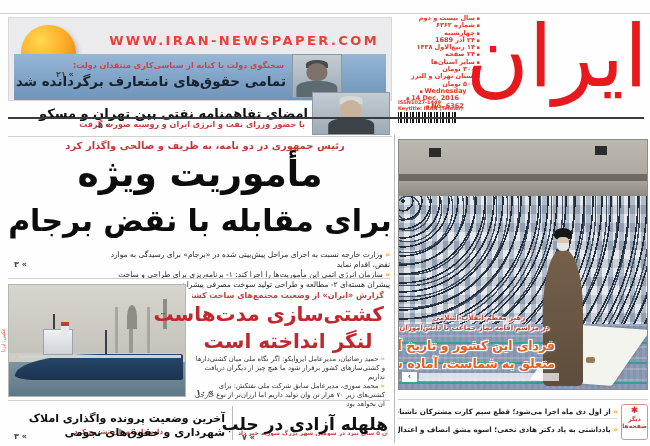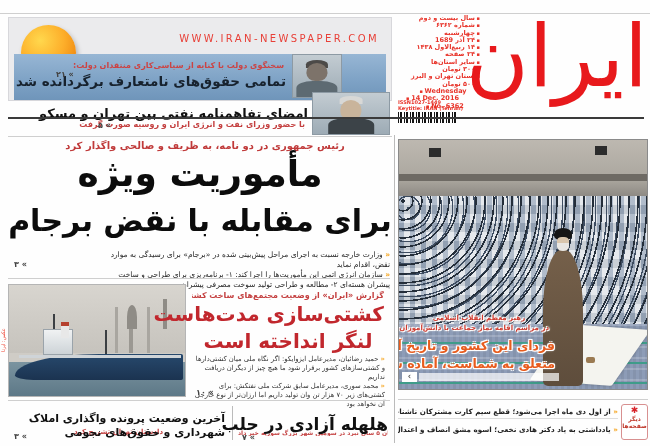--- a/index.html
+++ b/index.html
@@ -9,21 +9,21 @@
     background:#fefefe; overflow:hidden;
     font-family:"DejaVu Sans", sans-serif;
   }
   .abs { position:absolute; }
   .rtl { direction:rtl; }
   .hairline { background:#cfcfcf; height:1px; }
 
   
   .top-panel { left:8px; top:17px; width:384px; height:84px;
     background:#ebebed; border:1px solid #d7d7db; }
-  .site-url { top:15px; right:12px; color:#e84038; font-size:10px; font-weight:normal;
+  .site-url { top:15px; right:12px; color:#e84038; font-size:13px; font-weight:bold;
     letter-spacing:2.4px; }
   .blue-banner { left:5px; right:5px; top:36px; height:46px;
     background:linear-gradient(180deg,#97b6d4 0%,#7fa3c6 55%,#6f95ba 100%); }
   .sun-ball { left:12px; top:7px; width:55px; height:55px; border-radius:50%;
     background:radial-gradient(circle at 35% 28%, #ffd84d 0%, #fdae2a 45%, #ef8a12 75%, #df7200 100%);
     box-shadow:2px 3px 5px rgba(0,0,0,.25); }
   .portrait { background:linear-gradient(180deg,#c3ccd2,#9dabb5); overflow:hidden; border:1px solid #8d9aa4; }
   .portrait .head { position:absolute; left:50%; top:18%; width:44%; height:44%;
     transform:translateX(-50%); border-radius:50% 50% 42% 42%; background:#7d736a; }
   .portrait .hair { position:absolute; left:50%; top:12%; width:46%; height:20%;

